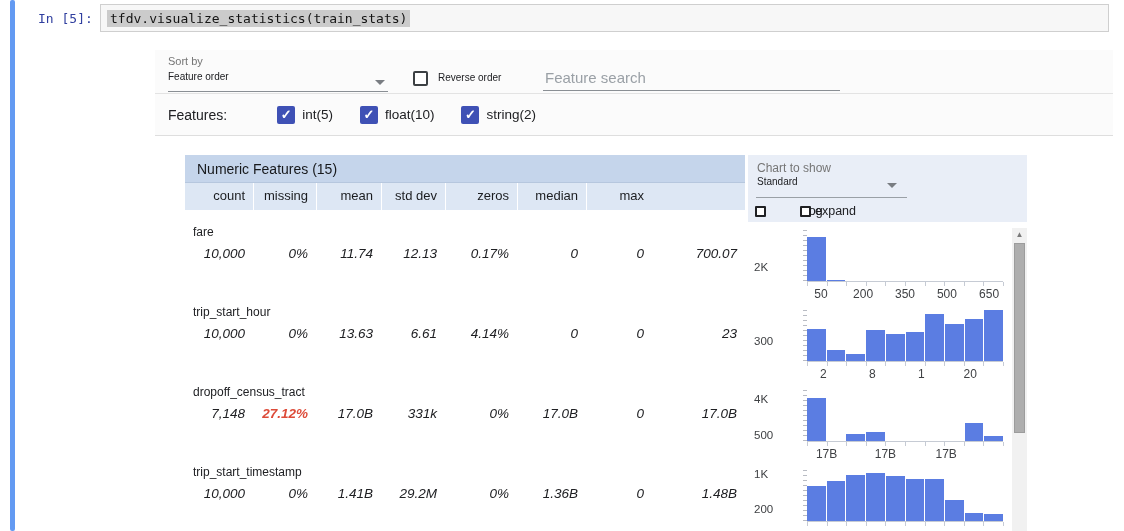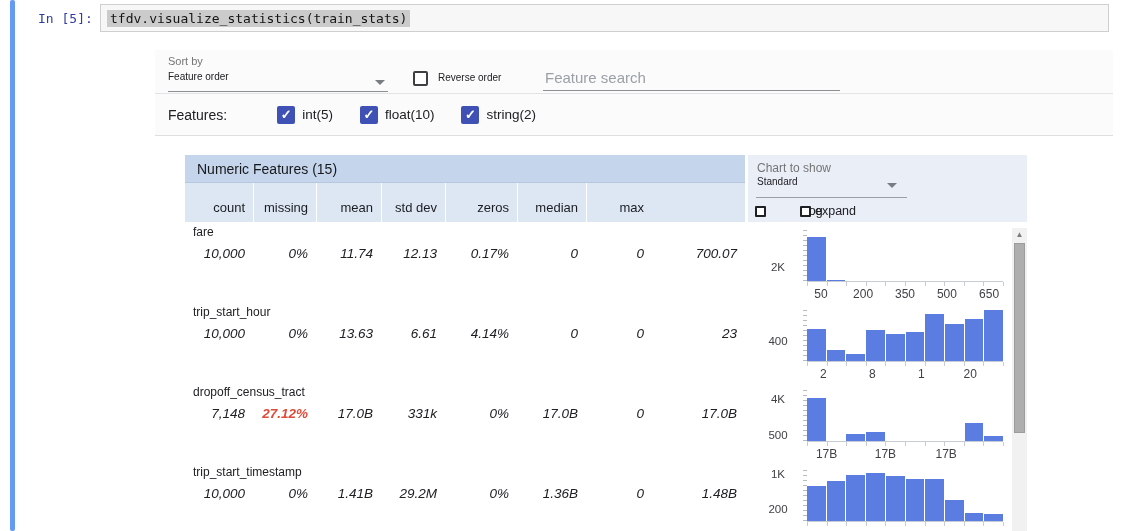--- a/index.html
+++ b/index.html
@@ -28,34 +28,34 @@
   .placeholder{font-size:15px;color:#9aa0a6;}
   .feat-label{font-size:14px;color:#202124;}
   .filter-item{display:flex;align-items:center;gap:7px;}
   .mat-cb{width:18px;height:18px;border-radius:2px;color:#fff;font-size:13px;font-weight:bold;
           display:flex;align-items:center;justify-content:center;line-height:1;}
   .filter-label{font-size:13.5px;color:#202124;}
 
   
   .table-title{left:185px;top:155px;width:560px;height:28px;background:#c5d5eb;border-bottom:1px solid #b6c7de;
                display:flex;align-items:center;padding-left:12px;box-sizing:border-box;font-size:14px;color:#16181b;}
-  .table-header{left:185px;top:183px;width:560px;height:39px;background:#dde7f4;display:grid;}
+  .table-header{left:185px;top:183px;width:560px;height:27px;background:#dde7f4;display:grid;}
   .th-cell{display:flex;justify-content:flex-end;align-items:flex-end;padding:0 8px 7px 0;
            font-size:13px;color:#1b1d20;border-left:1px solid #fff;box-sizing:border-box;}
   .th-cell:first-child{border-left:none;}
   .feat-row{left:185px;width:560px;height:80px;}
   .row-name{position:absolute;left:8px;top:3px;font-size:12px;color:#202124;}
   .row-vals{position:absolute;left:0;top:24px;width:560px;display:grid;font-style:italic;}
   .td-cell{text-align:right;padding-right:8px;font-size:13.5px;color:#202124;box-sizing:border-box;}
   .td-alert{font-weight:bold;}
 
   
   .chart-panel{left:748px;top:155px;width:279px;height:67px;background:#e9eef7;}
   .hist{width:273px;height:80px;}
-  .hist .ylab{position:absolute;left:0;width:48px;text-align:center;font-size:11.5px;color:#3f4144;}
+  .hist .ylab{position:absolute;left:0;width:48px;text-align:left;font-size:11.5px;color:#3f4144;}
   .hist .yticks{position:absolute;left:49px;top:8px;width:4px;height:51px;
         background:repeating-linear-gradient(180deg,#b9bcc4 0 1px,transparent 1px 5px);}
   .hist .plot{position:absolute;left:53px;top:8px;width:196px;height:51px;border-bottom:1px solid #c6cbd4;
         display:flex;align-items:flex-end;box-sizing:content-box;}
   .hist .bar{flex:1;margin-right:1px;}
   .hist .bar:last-child{margin-right:0;}
   .hist .xticks{position:absolute;left:53px;top:60px;width:197px;height:4px;
         background:repeating-linear-gradient(90deg,#c6cbd4 0 1px,transparent 1px 19.6px);}
   .hist .xlab{position:absolute;top:65px;width:40px;text-align:center;font-size:12px;color:#3f4144;}
 
@@ -201,21 +201,21 @@
           <div class="bar" style="height: 0px; background: rgb(91, 125, 226);"></div>
         </div>
         <div class="xticks"></div>
         <div class="xlab" style="left: 46.916px;">50</div>
         <div class="xlab" style="left: 89.056px;">200</div>
         <div class="xlab" style="left: 131px;">350</div>
         <div class="xlab" style="left: 172.944px;">500</div>
         <div class="xlab" style="left: 215.084px;">650</div>
       </div>
       <div class="abs hist" style="left: 754px; top: 302px;">
-        <div class="ylab" style="top: 33.13px;">400</div>
+        <div class="ylab" style="top: 33.13px;">300</div>
         <div class="yticks"></div>
         <div class="plot">
           <div class="bar" style="height: 32px; background: rgb(91, 125, 226);"></div>
           <div class="bar" style="height: 11px; background: rgb(91, 125, 226);"></div>
           <div class="bar" style="height: 7px; background: rgb(91, 125, 226);"></div>
           <div class="bar" style="height: 31px; background: rgb(91, 125, 226);"></div>
           <div class="bar" style="height: 27px; background: rgb(91, 125, 226);"></div>
           <div class="bar" style="height: 29px; background: rgb(91, 125, 226);"></div>
           <div class="bar" style="height: 47px; background: rgb(91, 125, 226);"></div>
           <div class="bar" style="height: 37px; background: rgb(91, 125, 226);"></div>

